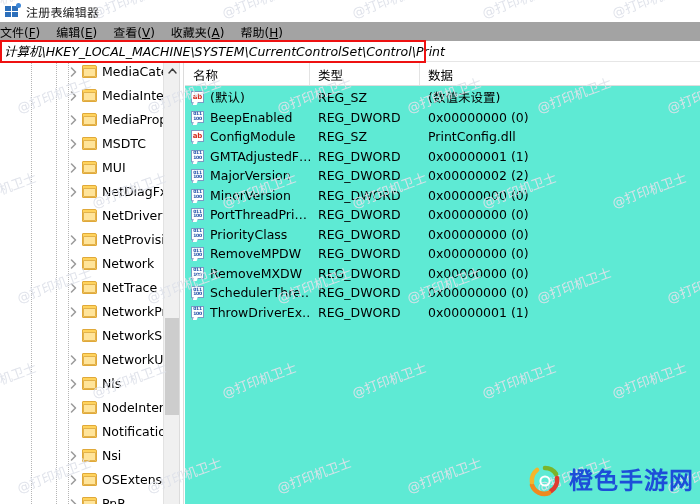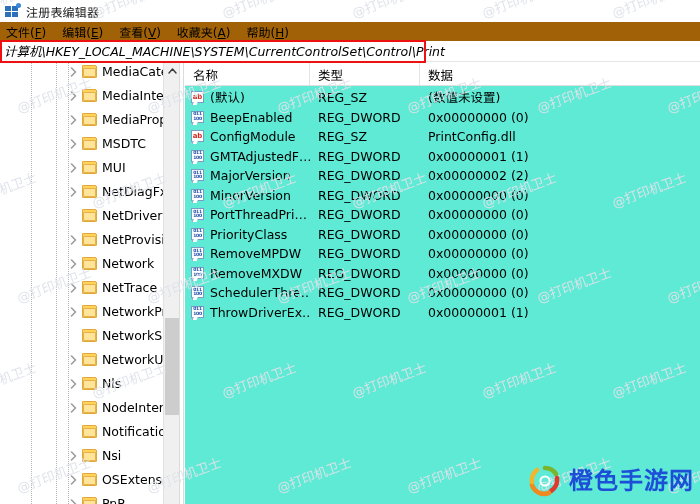--- a/index.html
+++ b/index.html
@@ -67,22 +67,21 @@
     color: #1a1a1a;
     font-family: "DejaVu Sans", sans-serif;
     letter-spacing: .2px;
   }
 
   
   .menubar {
     position: absolute; left: 0; top: 22px;
     width: 700px; height: 19px;
     display: flex; align-items: center;
-    background: #a16207;
-    padding-left: 6px;
+    background: #a3a3a3;
     z-index: 10;
   }
   .menu-item {
     font-size: 12px;
     color: #000;
     font-family: "DejaVu Sans", sans-serif;
     margin-right: 16px;
     cursor: default;
     white-space: nowrap;
   }

